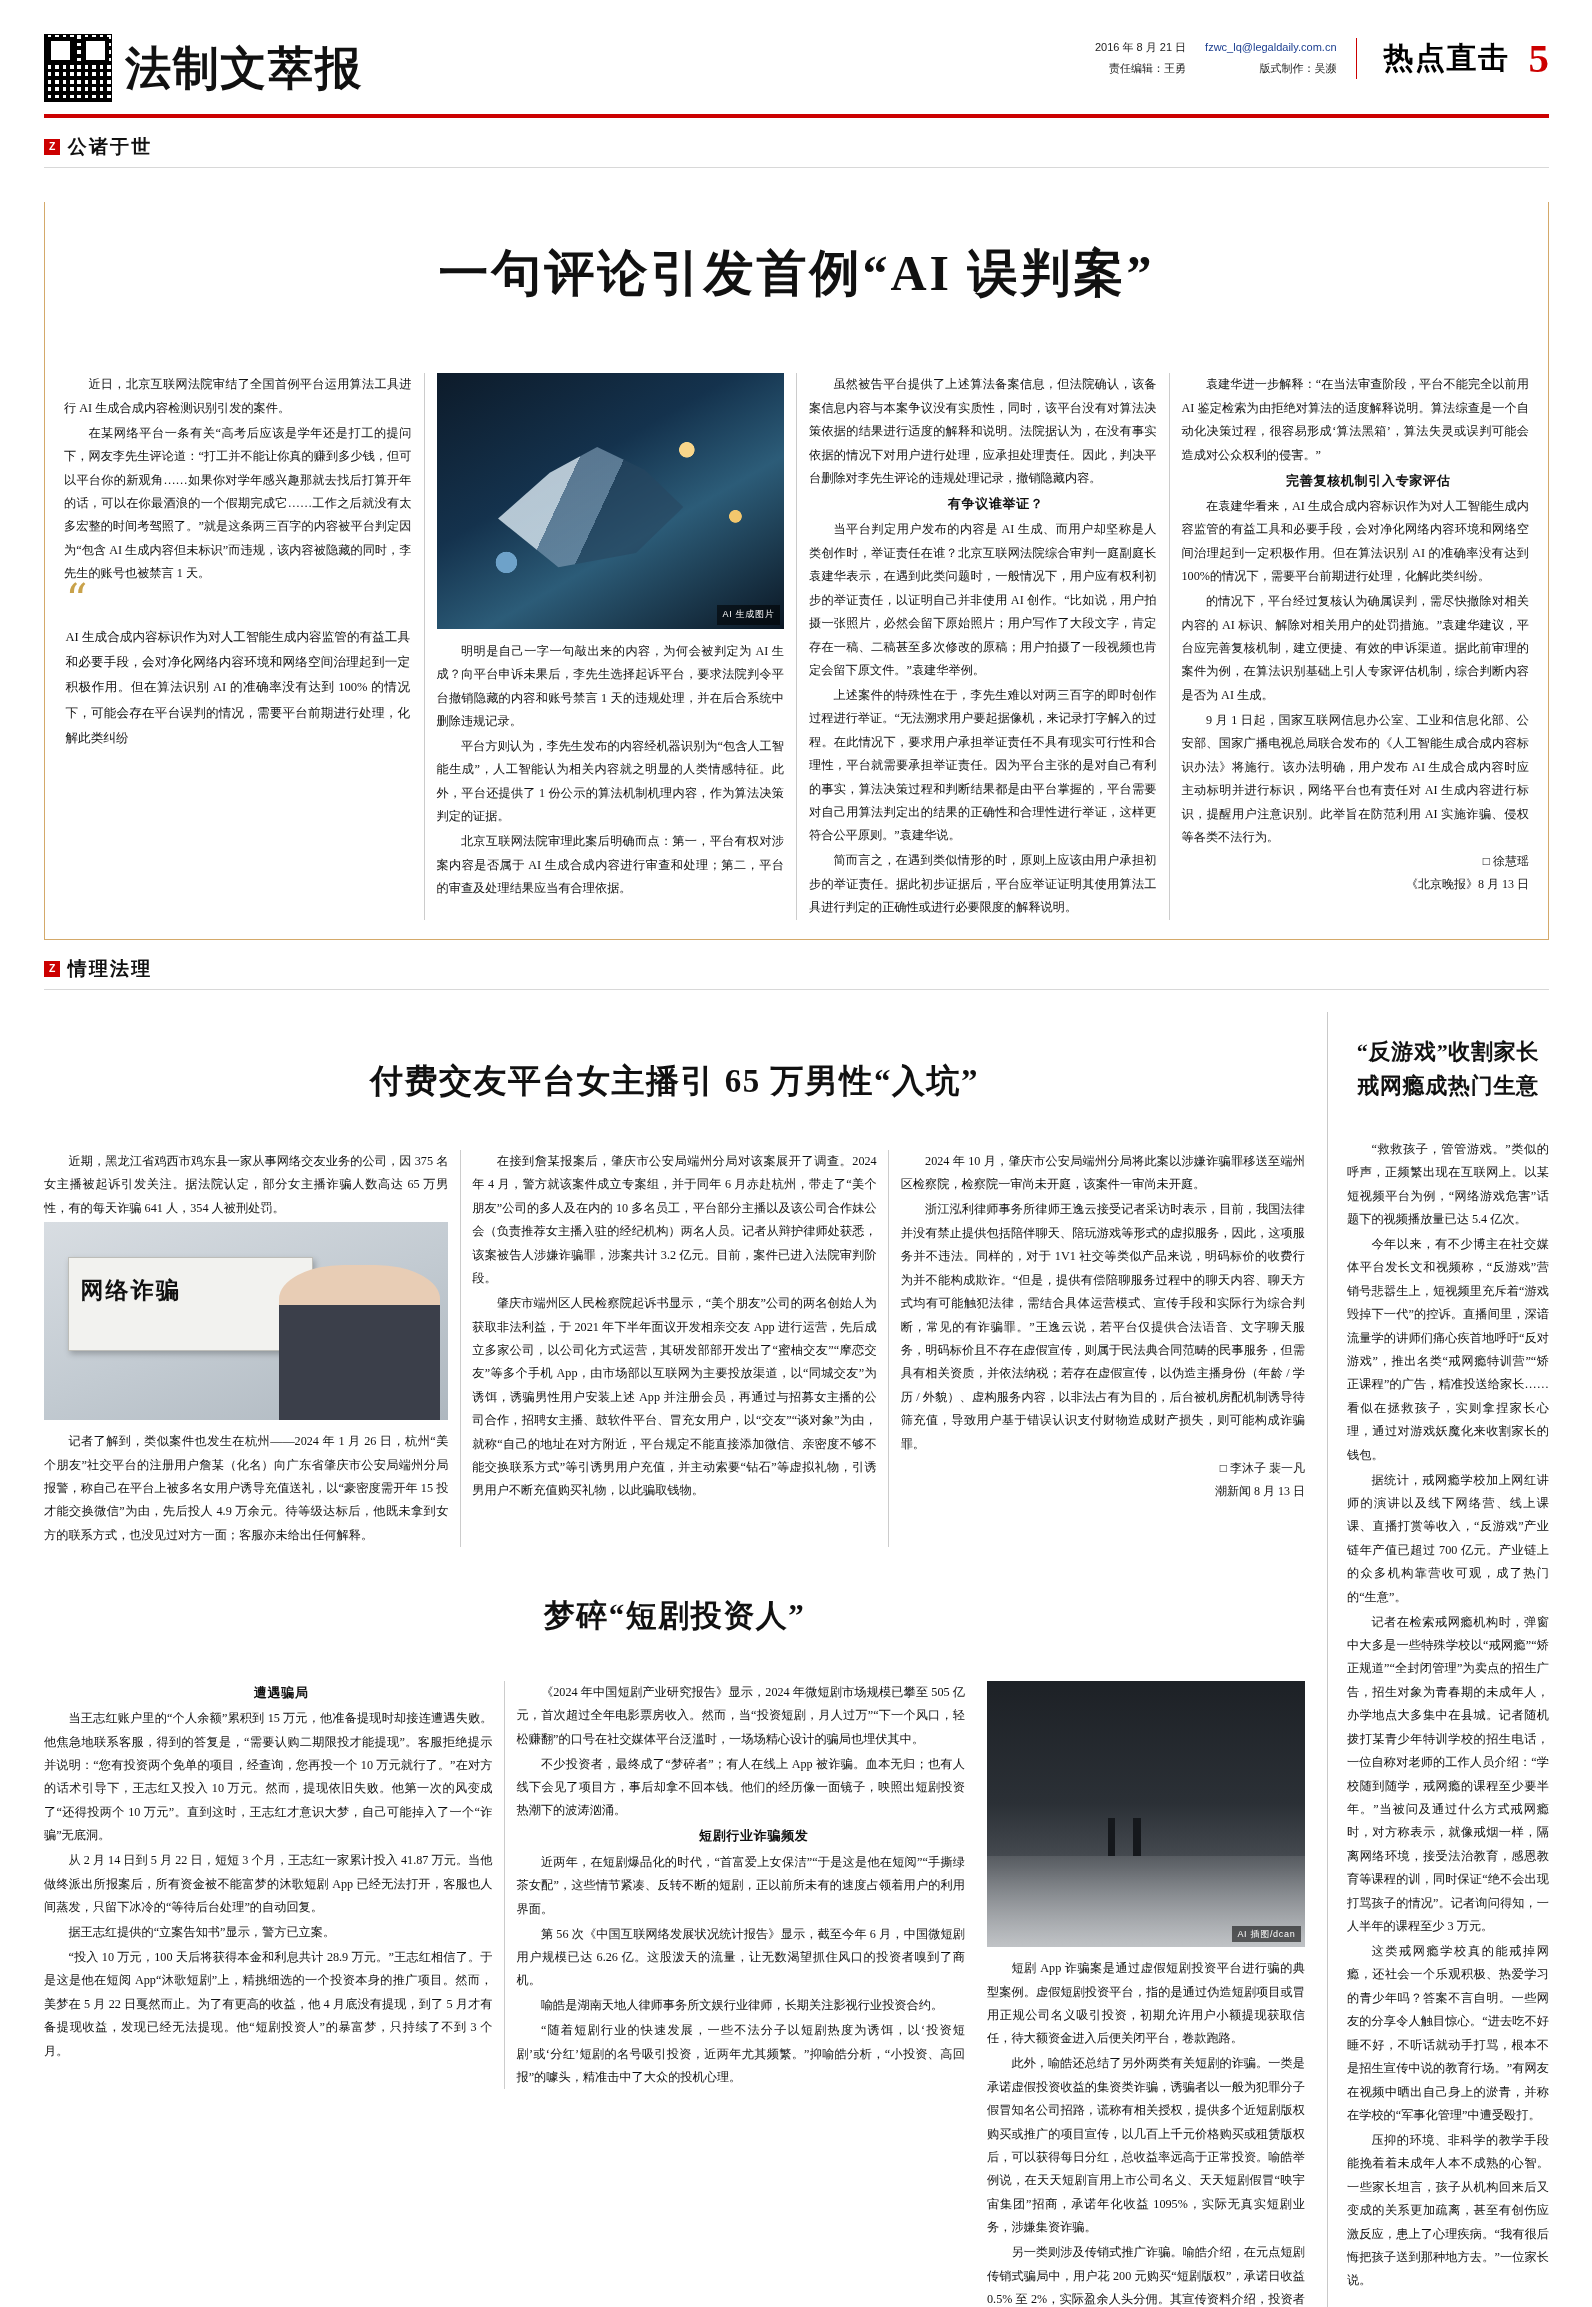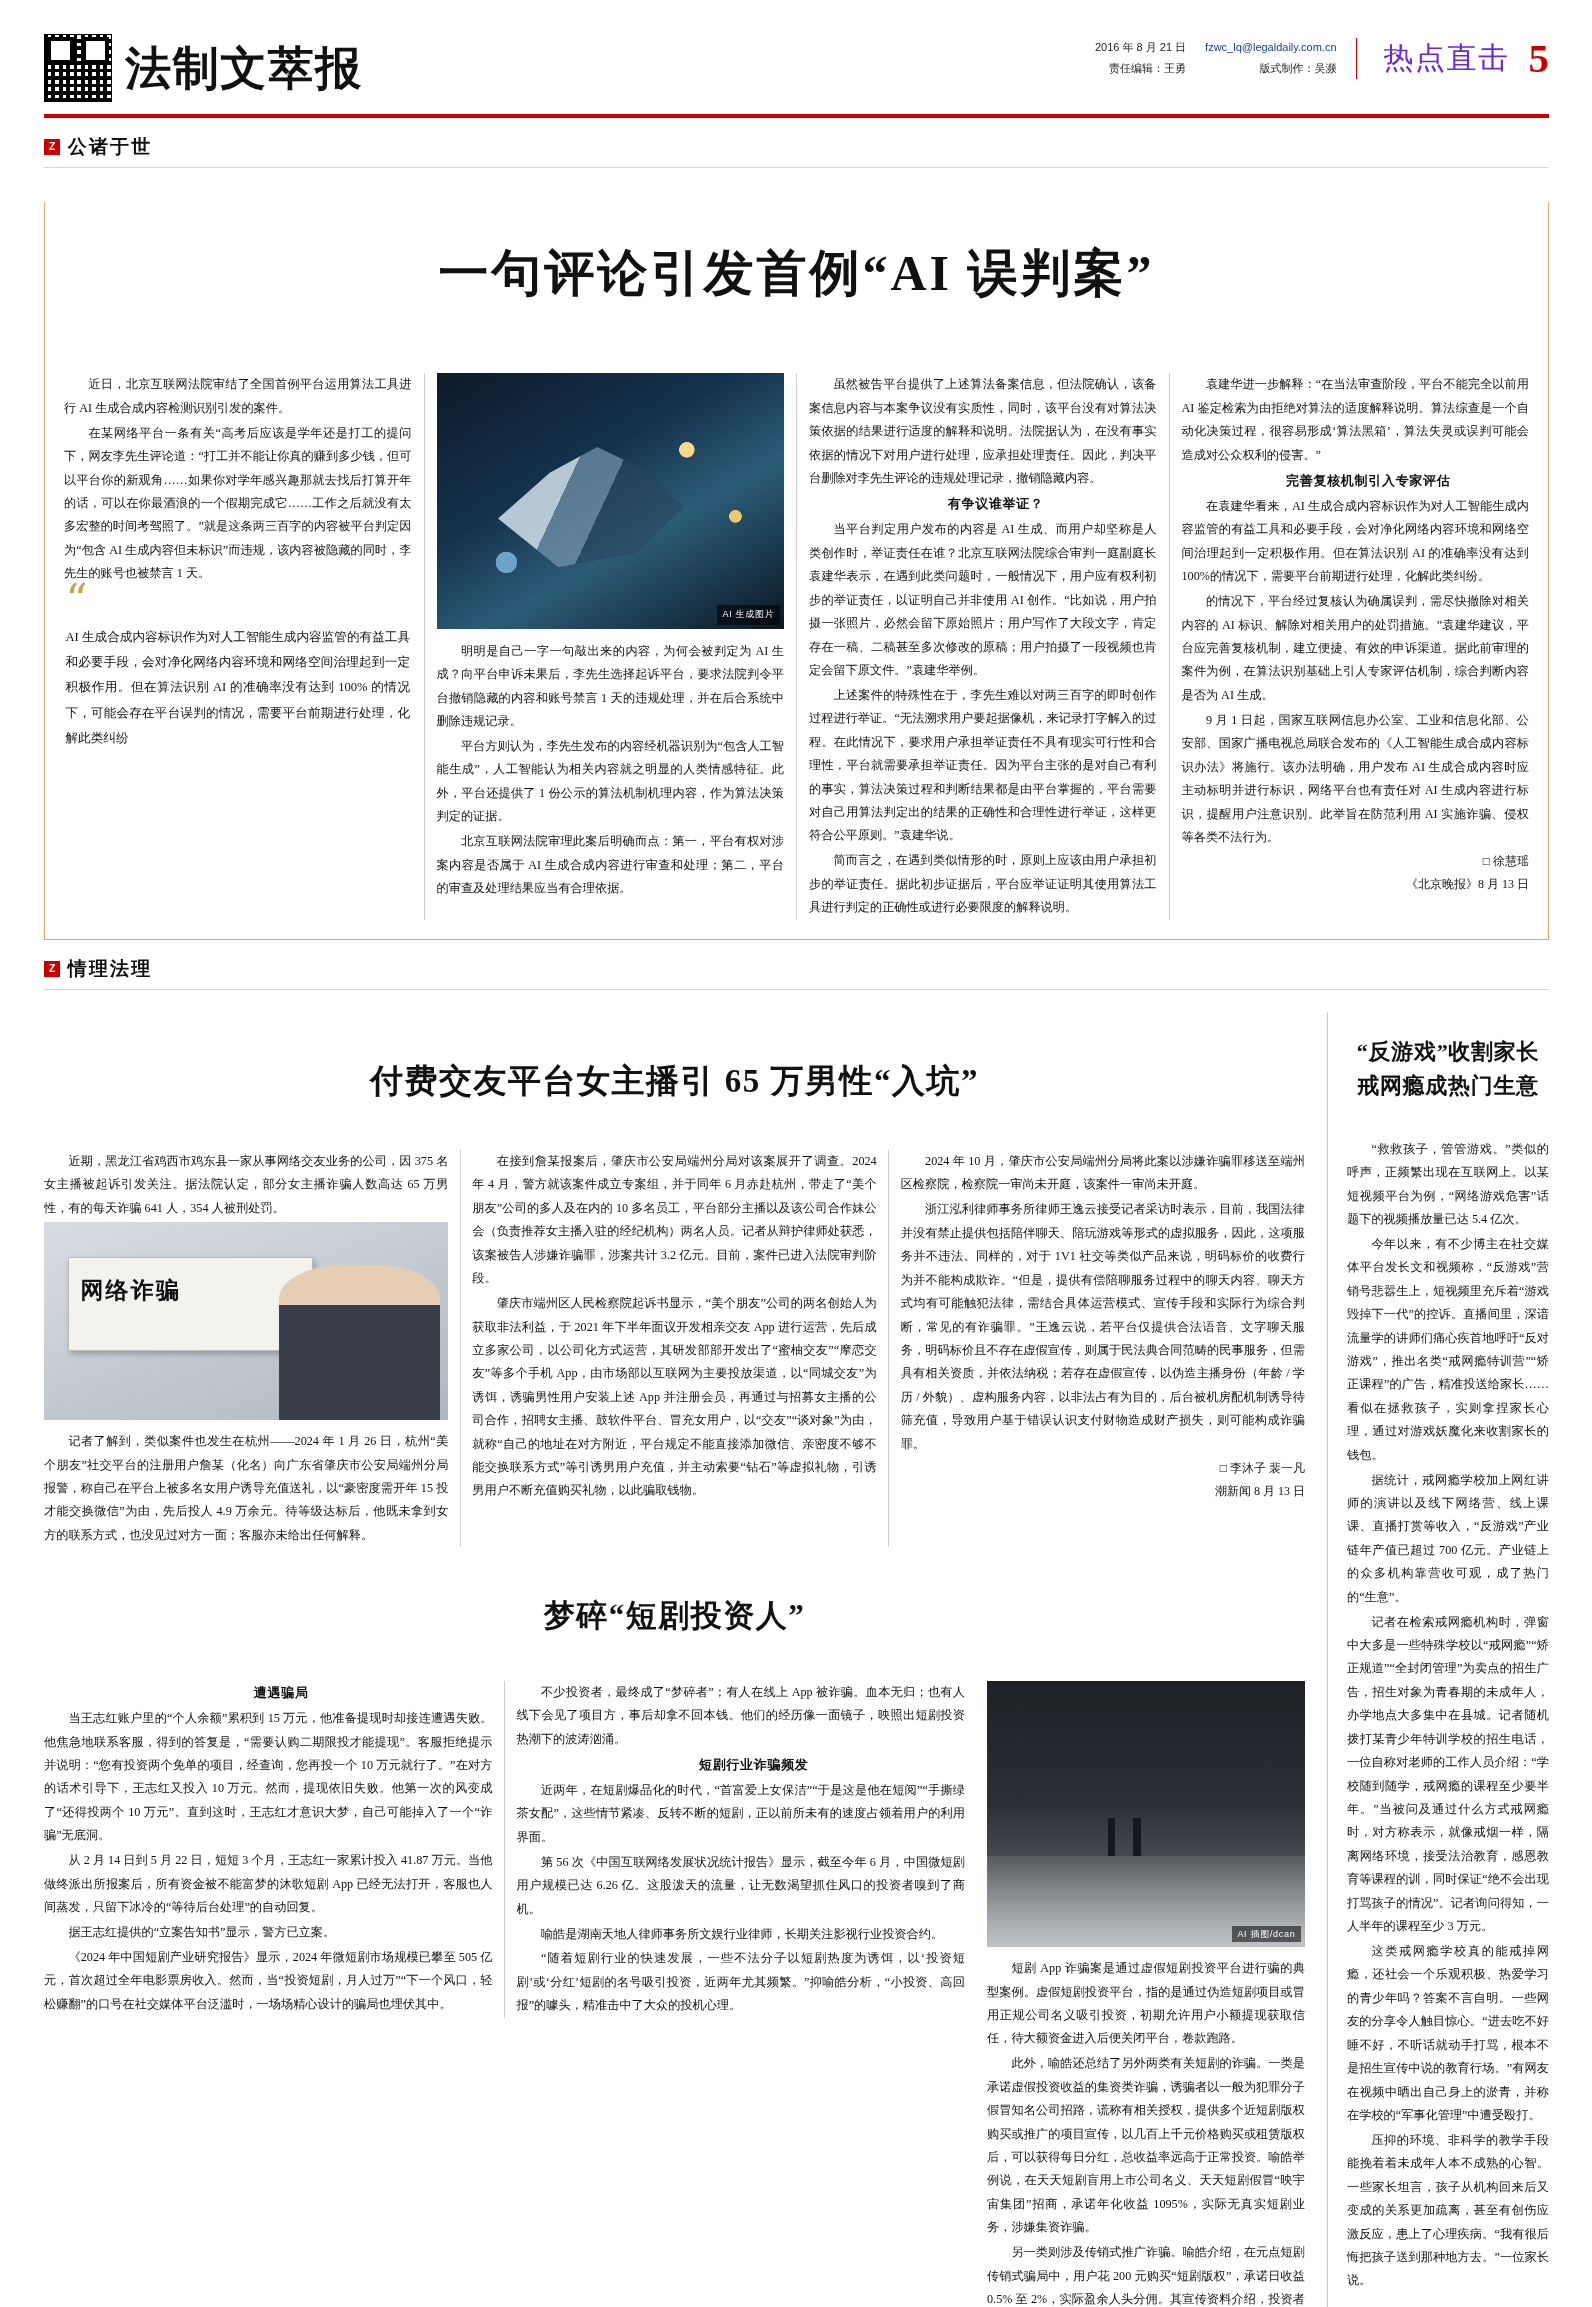--- a/index.html
+++ b/index.html
@@ -61,25 +61,25 @@
   .mh-meta {
     text-align: right;
     font-size: 11px;
     line-height: 1.9;
     color: #222;
     font-family: "Liberation Sans", sans-serif;
   }
   .mh-meta .email { color: #1a3d8f; }
   .mh-hot {
     font-size: 30px;
-    font-weight: 400;
+    font-weight: 700;
     letter-spacing: 1.5px;
     padding-left: 27px;
     border-left: 1.5px solid #c00;
-    color: #6d28d9;
+    color: #000000;
   }
   .mh-page {
     font-size: 41px;
     font-weight: 700;
     color: #c00;
     font-family: "Liberation Serif", serif;
   }
   .rule-top {
     height: 3.7px;
     background: #c00;
@@ -398,20 +398,21 @@
 
       <div>
         <h2 class="headline-3">梦碎“短剧投资人”</h2>
         <div class="lower-split">
           <div class="split-left">
             <div class="cols-2">
               <p class="subhead">遭遇骗局</p>
               <p>当王志红账户里的“个人余额”累积到 15 万元，他准备提现时却接连遭遇失败。他焦急地联系客服，得到的答复是，“需要认购二期限投才能提现”。客服拒绝提示并说明：“您有投资两个免单的项目，经查询，您再投一个 10 万元就行了。”在对方的话术引导下，王志红又投入 10 万元。然而，提现依旧失败。他第一次的风变成了“还得投两个 10 万元”。直到这时，王志红才意识大梦，自己可能掉入了一个“诈骗”无底洞。</p>
               <p>从 2 月 14 日到 5 月 22 日，短短 3 个月，王志红一家累计投入 41.87 万元。当他做终派出所报案后，所有资金被不能富梦的沐歌短剧 App 已经无法打开，客服也人间蒸发，只留下冰冷的“等待后台处理”的自动回复。</p>
               <p>据王志红提供的“立案告知书”显示，警方已立案。</p>
+              <p>“投入 10 万元，100 天后将获得本金和利息共计 28.9 万元。”王志红相信了。于是这是他在短阅 App“沐歌短剧”上，精挑细选的一个投资本身的推广项目。然而，美梦在 5 月 22 日戛然而止。为了有更高的收益，他 4 月底没有提现，到了 5 月才有备提现收益，发现已经无法提现。他“短剧投资人”的暴富梦，只持续了不到 3 个月。</p>
               <p>《2024 年中国短剧产业研究报告》显示，2024 年微短剧市场规模已攀至 505 亿元，首次超过全年电影票房收入。然而，当“投资短剧，月人过万”“下一个风口，轻松赚翻”的口号在社交媒体平台泛滥时，一场场精心设计的骗局也埋伏其中。</p>
               <p>不少投资者，最终成了“梦碎者”；有人在线上 App 被诈骗。血本无归；也有人线下会见了项目方，事后却拿不回本钱。他们的经历像一面镜子，映照出短剧投资热潮下的波涛汹涌。</p>
               <p class="subhead">短剧行业诈骗频发</p>
               <p>近两年，在短剧爆品化的时代，“首富爱上女保洁”“于是这是他在短阅”“手撕绿茶女配”，这些情节紧凑、反转不断的短剧，正以前所未有的速度占领着用户的利用界面。</p>
               <p>第 56 次《中国互联网络发展状况统计报告》显示，截至今年 6 月，中国微短剧用户规模已达 6.26 亿。这股泼天的流量，让无数渴望抓住风口的投资者嗅到了商机。</p>
               <p>喻皓是湖南天地人律师事务所文娱行业律师，长期关注影视行业投资合约。</p>
               <p>“随着短剧行业的快速发展，一些不法分子以短剧热度为诱饵，以‘投资短剧’或‘分红’短剧的名号吸引投资，近两年尤其频繁。”抑喻皓分析，“小投资、高回报”的噱头，精准击中了大众的投机心理。</p>
             </div>
           </div>
           <div class="split-right">

